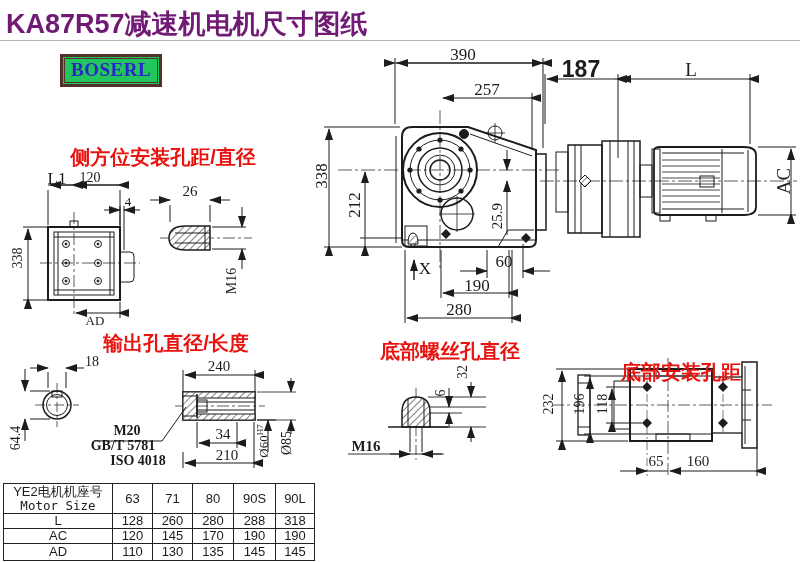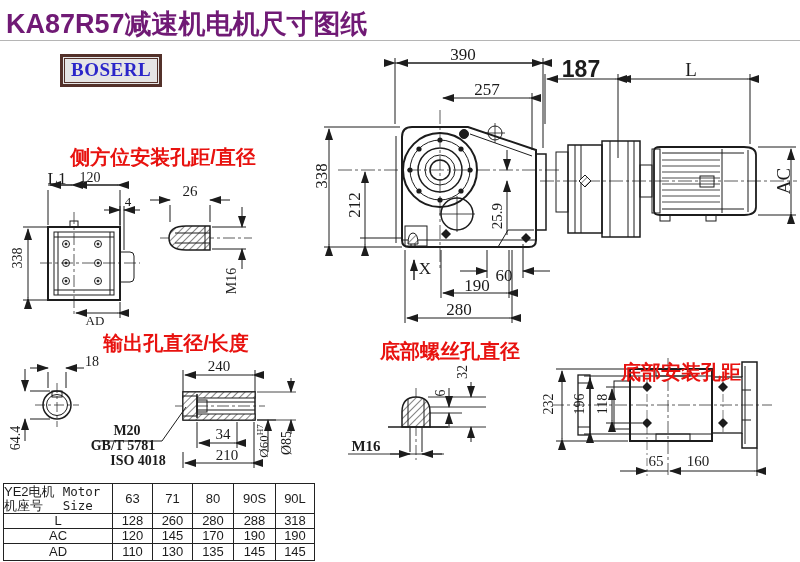--- a/index.html
+++ b/index.html
@@ -3,40 +3,40 @@
 <meta charset="utf-8">
 <style>
   html,body{margin:0;padding:0;}
   body{width:800px;height:562px;position:relative;background:#ffffff;overflow:hidden;
        font-family:"Liberation Sans",sans-serif;color:#1c1c1c;}
   #stage{position:absolute;inset:0;}
   svg.linework{position:absolute;left:0;top:0;}
   .abs{position:absolute;}
   .title{left:6px;top:6px;font-size:27px;font-weight:bold;letter-spacing:0px;color:#701a75;white-space:nowrap;}
   .toprule{left:0;top:40px;width:800px;height:1px;background:#b5b5b5;}
-  .logo-box{left:60px;top:54px;border:3px solid #53312a;padding:1px;background:#e5e5e5;}
+  .logo-box{left:60px;top:54px;border:3px solid #53312a;padding:1px;background:#22c55e;}
   .logo-in{border:1px solid #53312a;padding:0px 6px 1px 6px;}
   .logo-txt{font-family:"Liberation Serif",serif;font-size:19px;font-weight:bold;color:#2b26c9;letter-spacing:.5px;}
   .red{color:#e8120f;font-weight:bold;font-size:20px;white-space:nowrap;transform:translate(-50%,-50%);}
   .dim{font-family:"Liberation Serif",serif;font-size:15px;line-height:1;white-space:nowrap;
        transform:translate(-50%,-50%);}
   .dim.big{font-size:17px;}
   .dim.rot{transform:translate(-50%,-50%) rotate(-90deg);}
   .dim.bold-sans{font-family:"Liberation Sans",sans-serif;font-weight:bold;font-size:23px;}
   .dim sup{font-size:9px;}
   .dim-table{position:absolute;left:3px;top:483px;display:grid;
      grid-template-columns:109px 40px 40px 41px 42px 38px;
      grid-template-rows:30px 15px 15px 16px;
      border:1.5px solid #222;background:#fff;}
   .dim-table .c{border-right:1px solid #222;border-bottom:1px solid #222;
      display:flex;align-items:center;justify-content:center;
      font-size:13px;line-height:1.05;}
   .dim-table .c.lr{border-right:none;}
   .dim-table .c.lb{border-bottom:none;}
-  .hcol{flex-direction:row;}
+  .hcol{flex-direction:column;}
   .mono{font-family:"DejaVu Sans Mono",monospace;font-size:12.5px;}
 </style>
 </head>
 <body>
 
 <div id="stage">
 
 <svg class="linework" width="800" height="562" viewBox="0 0 800 562">
   <defs>
     <marker id="ar" markerWidth="12" markerHeight="8" refX="11" refY="4" orient="auto" markerUnits="userSpaceOnUse">
@@ -275,21 +275,21 @@
 <div class="abs red" style="left:163px;top:157px;">侧方位安装孔距/直径</div>
 <div class="abs red" style="left:176px;top:343px;">输出孔直径/长度</div>
 <div class="abs red" style="left:450px;top:351px;">底部螺丝孔直径</div>
 <div class="abs red" style="left:681px;top:343px;margin-top:29px;">底部安装孔距</div>
 
 <div class="abs dim big" style="left:463px;top:54px;">390</div>
 <div class="abs dim big" style="left:487px;top:89px;">257</div>
 <div class="abs dim big rot" style="left:321px;top:176px;">338</div>
 <div class="abs dim big rot" style="left:354px;top:205px;">212</div>
 <div class="abs dim rot" style="left:497px;top:216px;">25.9</div>
-<div class="abs dim big" style="left:504px;top:261px;margin-top:14px;">60</div>
+<div class="abs dim big" style="left:504px;top:261px;">60</div>
 <div class="abs dim big" style="left:477px;top:285px;">190</div>
 <div class="abs dim big" style="left:459px;top:309px;">280</div>
 <div class="abs dim big" style="left:425px;top:268px;">X</div>
 <div class="abs dim bold-sans" style="left:581px;top:69px;">187</div>
 <div class="abs dim big" style="left:691px;top:69px;font-size:19px;">L</div>
 <div class="abs dim big rot" style="left:783px;top:181px;font-size:19px;">AC</div>
 
 <div class="abs dim" style="left:57px;top:178px;font-size:17px;">L1</div>
 <div class="abs dim" style="left:90px;top:178px;font-size:14px;">120</div>
 <div class="abs dim" style="left:128px;top:201px;font-size:13px;">4</div>

